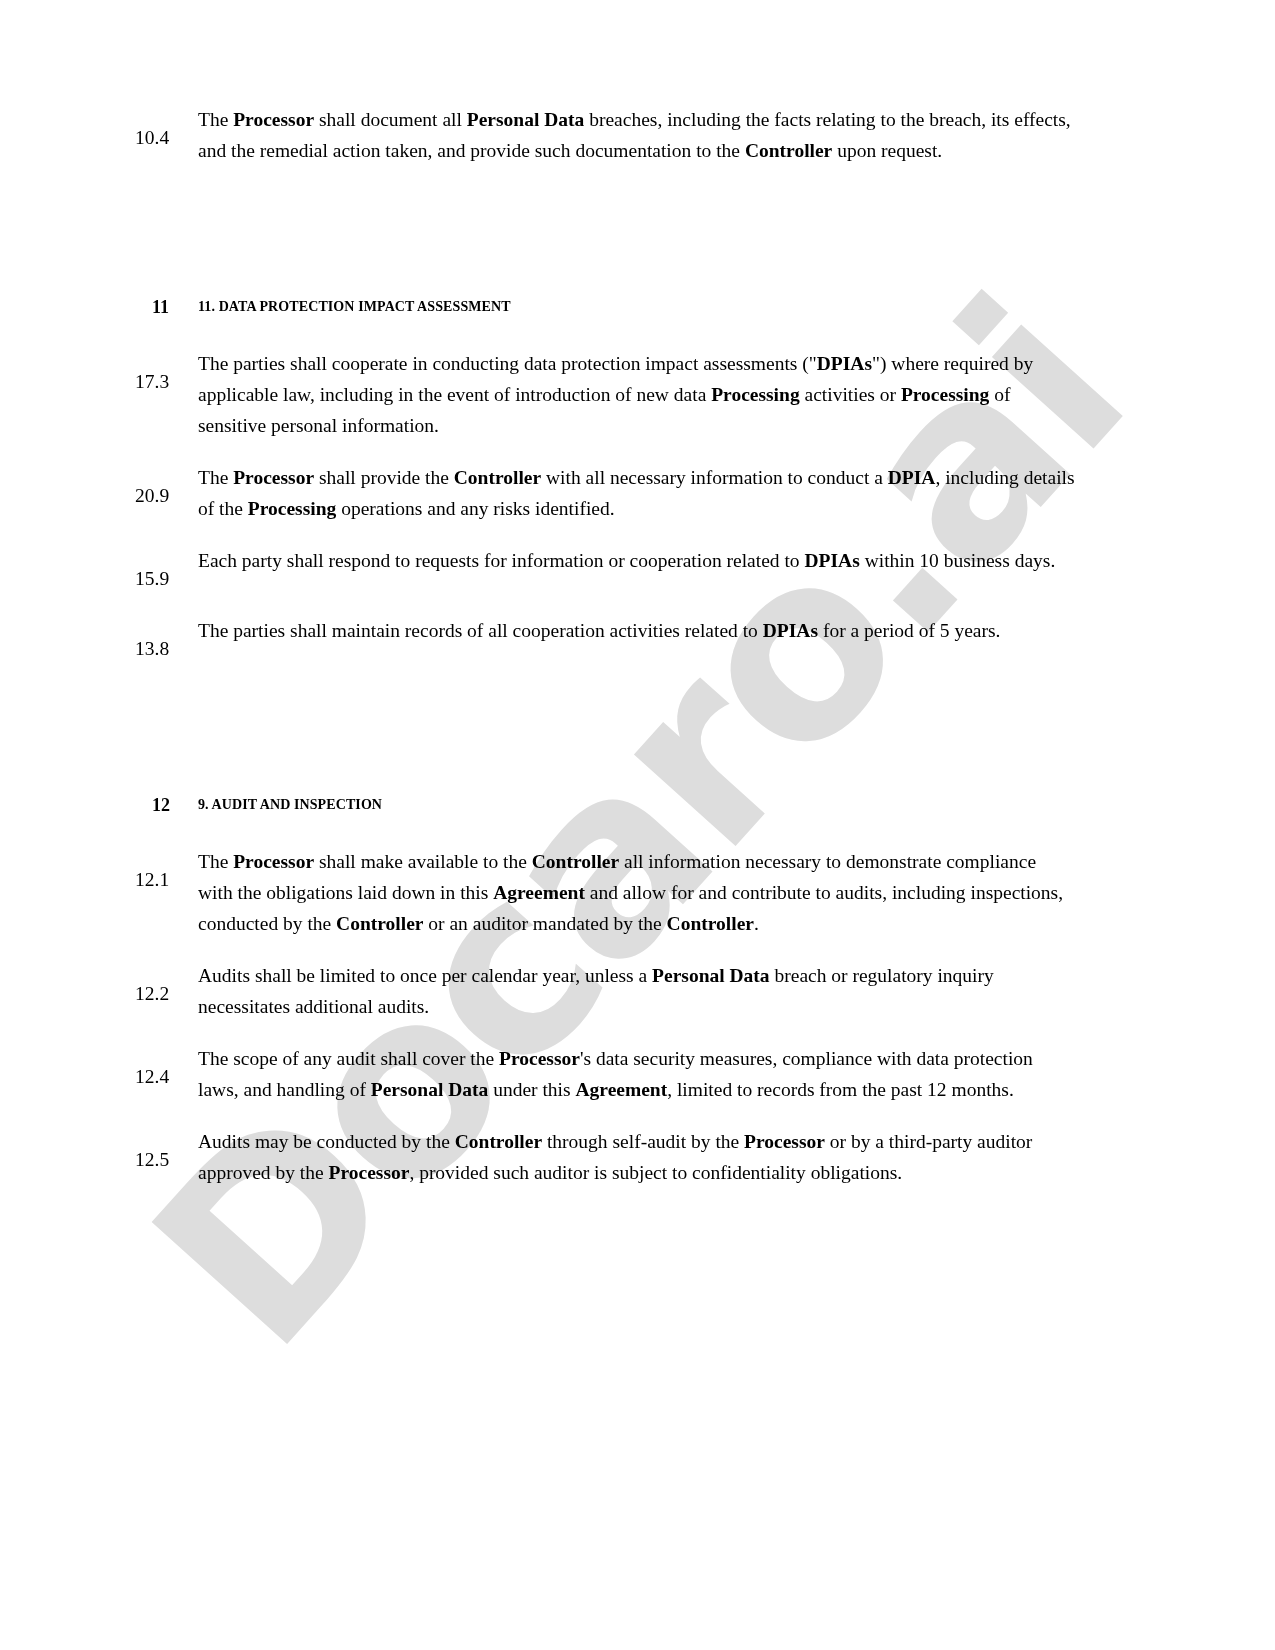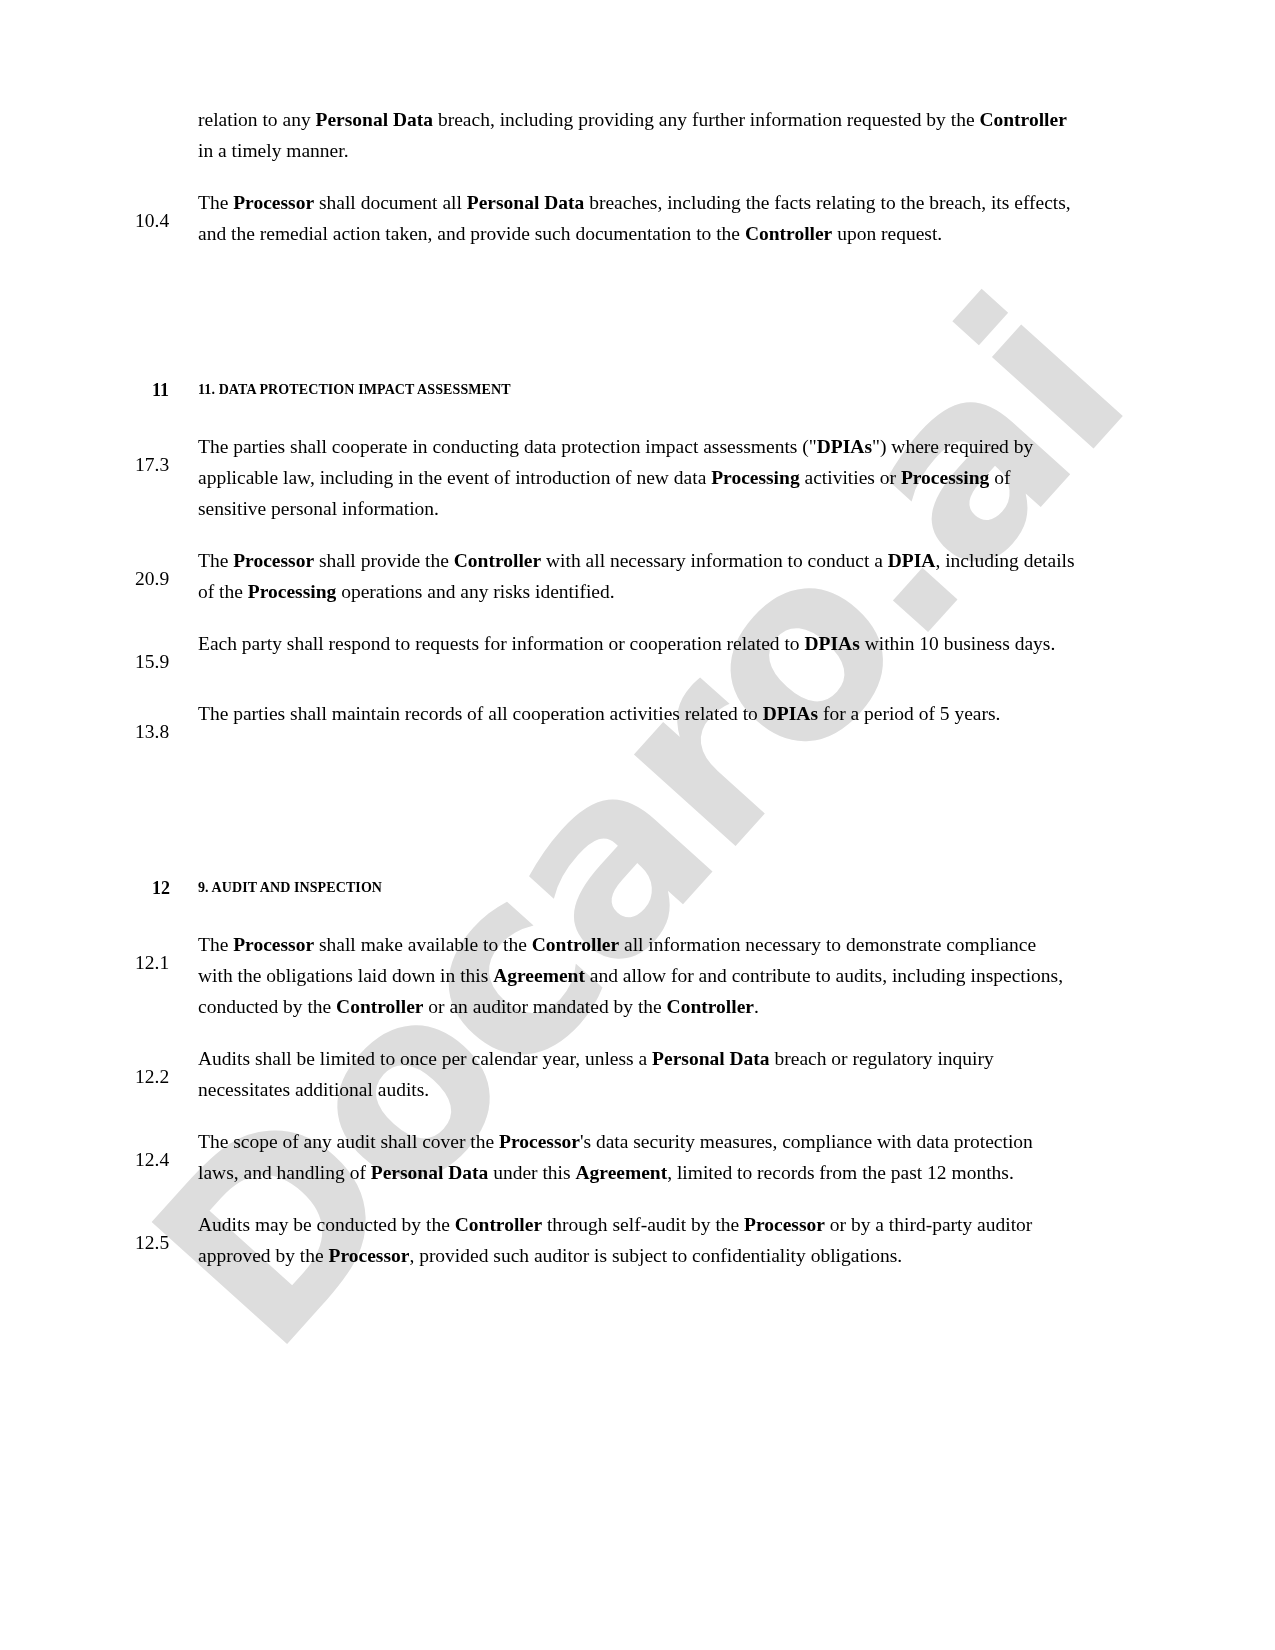--- a/index.html
+++ b/index.html
@@ -108,24 +108,20 @@
 <body>
 
 <div class="page">
 
   <div class="watermark-layer">
     <div class="watermark-text">Docaro.ai</div>
   </div>
 
   <div class="content" id="doc-content">
 
-  <div class="clause continuation">
-        <div class="clause-number"></div>
-        <div class="clause-body">relation to any <b>Personal Data</b> breach, including providing any further information requested by the <b>Controller</b> in a timely manner.</div>
-      </div>
       <div class="clause">
         <div class="clause-number">10.4</div>
         <div class="clause-body">The <b>Processor</b> shall document all <b>Personal Data</b> breaches, including the facts relating to the breach, its effects, and the remedial action taken, and provide such documentation to the <b>Controller</b> upon request.</div>
       </div>
       <div class="spacer-lg"></div>
       <div class="section-heading">
         <div class="heading-number">11</div>
         <div class="heading-title">11. DATA PROTECTION IMPACT ASSESSMENT</div>
       </div>
       <div class="clause">

